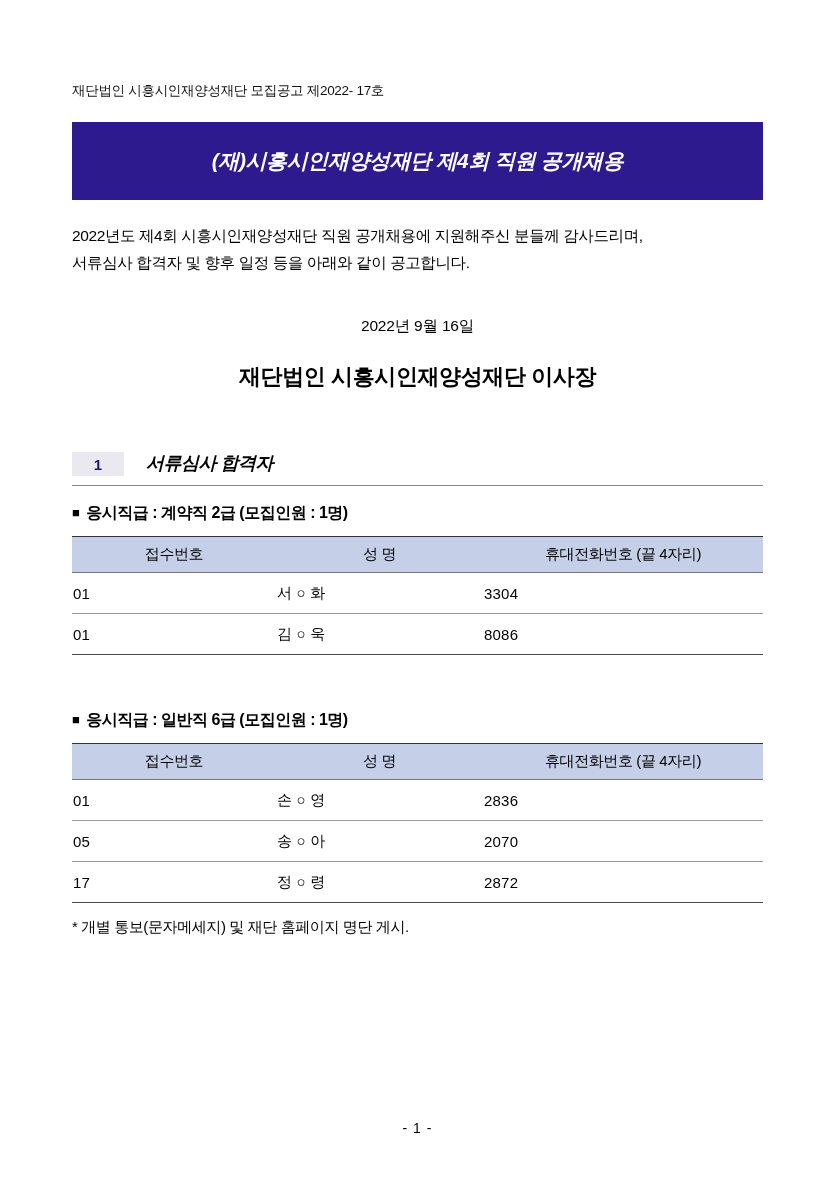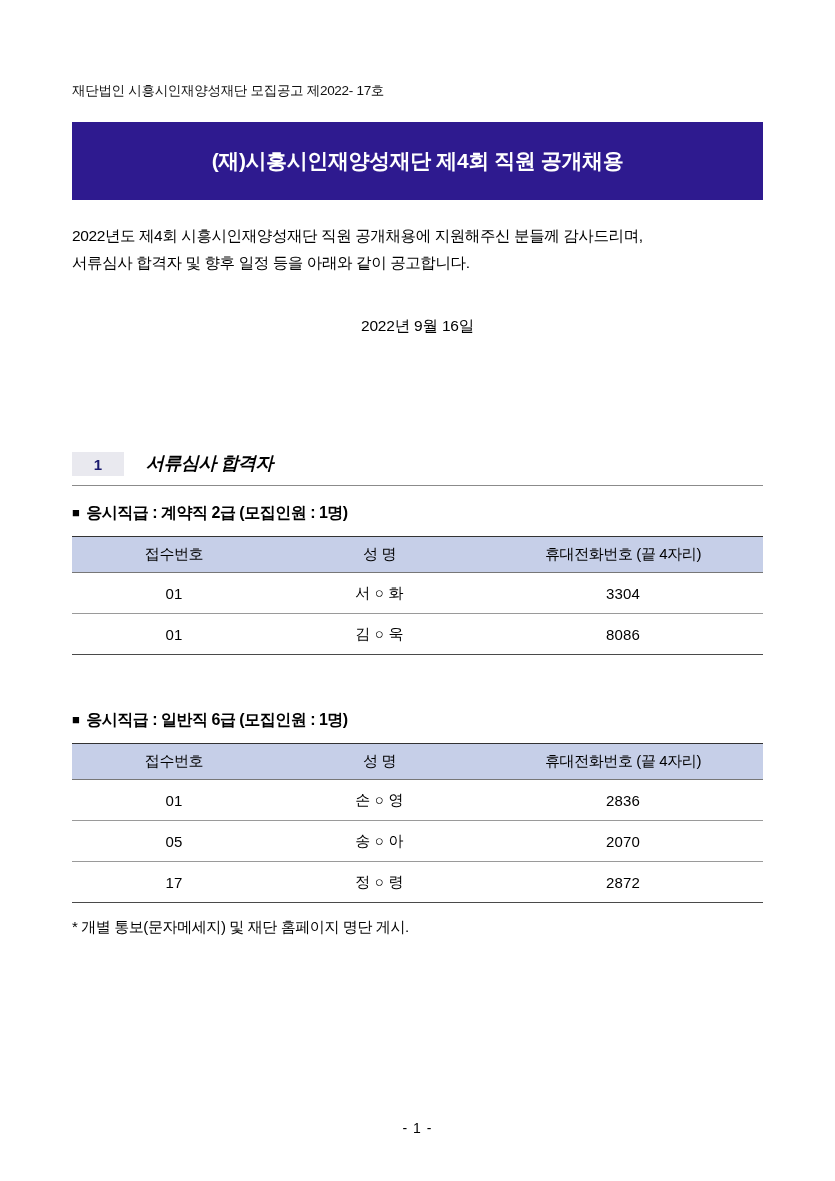--- a/index.html
+++ b/index.html
@@ -36,20 +36,21 @@
     left: 72px;
     width: 691px;
     height: 78px;
     background: #2e1a8f;
     color: #ffffff;
     display: flex;
     flex-direction: column;
     align-items: center;
     justify-content: center;
     gap: 16px;
+    font-style: italic;
   }
   .title-line {
     font-size: 21px;
     font-weight: bold;
     letter-spacing: -0.4px;
     line-height: 1.25;
   }
   .intro {
     position: absolute;
     top: 222px;
@@ -138,21 +139,20 @@
     font-size: 15px;
     font-weight: normal;
     letter-spacing: -0.4px;
     height: 33px;
     text-align: center;
   }
   table.result-table td {
     border-bottom: 1px solid #9a9a9a;
     font-size: 15px;
     height: 38px;
-    text-align: center;
     letter-spacing: 0.2px;
   }
   table.result-table tr:last-child td {
     border-bottom: 1.4px solid #4a4a4a;
   }
   col.c-no { width: 204px; }
   col.c-name { width: 207px; }
   col.c-phone { width: 280px; }
   .footnote {
     position: absolute;
@@ -182,20 +182,21 @@
     <div class="title-line">(재)시흥시인재양성재단 제4회 직원 공개채용</div>
   </div>
 
   <div class="intro">
     <div>2022년도 제4회 시흥시인재양성재단 직원 공개채용에 지원해주신 분들께 감사드리며,</div>
     <div>서류심사 합격자 및 향후 일정 등을 아래와 같이 공고합니다.</div>
   </div>
 
   <div class="date-line">2022년 9월 16일</div>
 
+  <div class="org-line">재단법인  시흥시인재양성재단  이사장</div>
 
   <div class="section-head">
     <div class="section-num">1</div>
     <div class="section-title">서류심사  합격자</div>
   </div>
 
   <div class="group group-1">
     <div class="group-label">
       <span class="bullet">■</span><span>응시직급 : 계약직 2급 (모집인원 : 1명)</span>
     </div>

